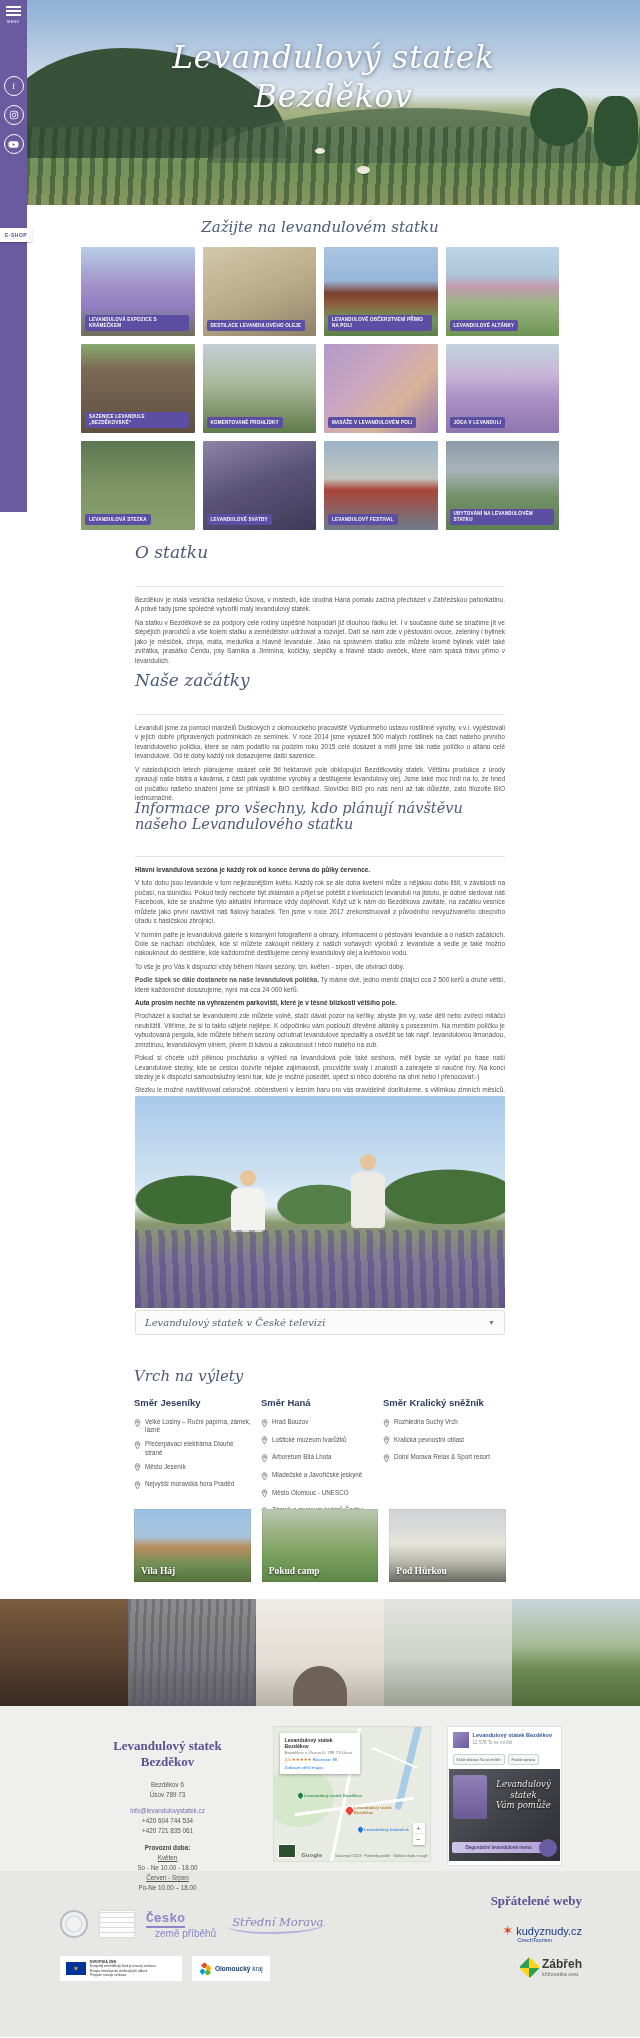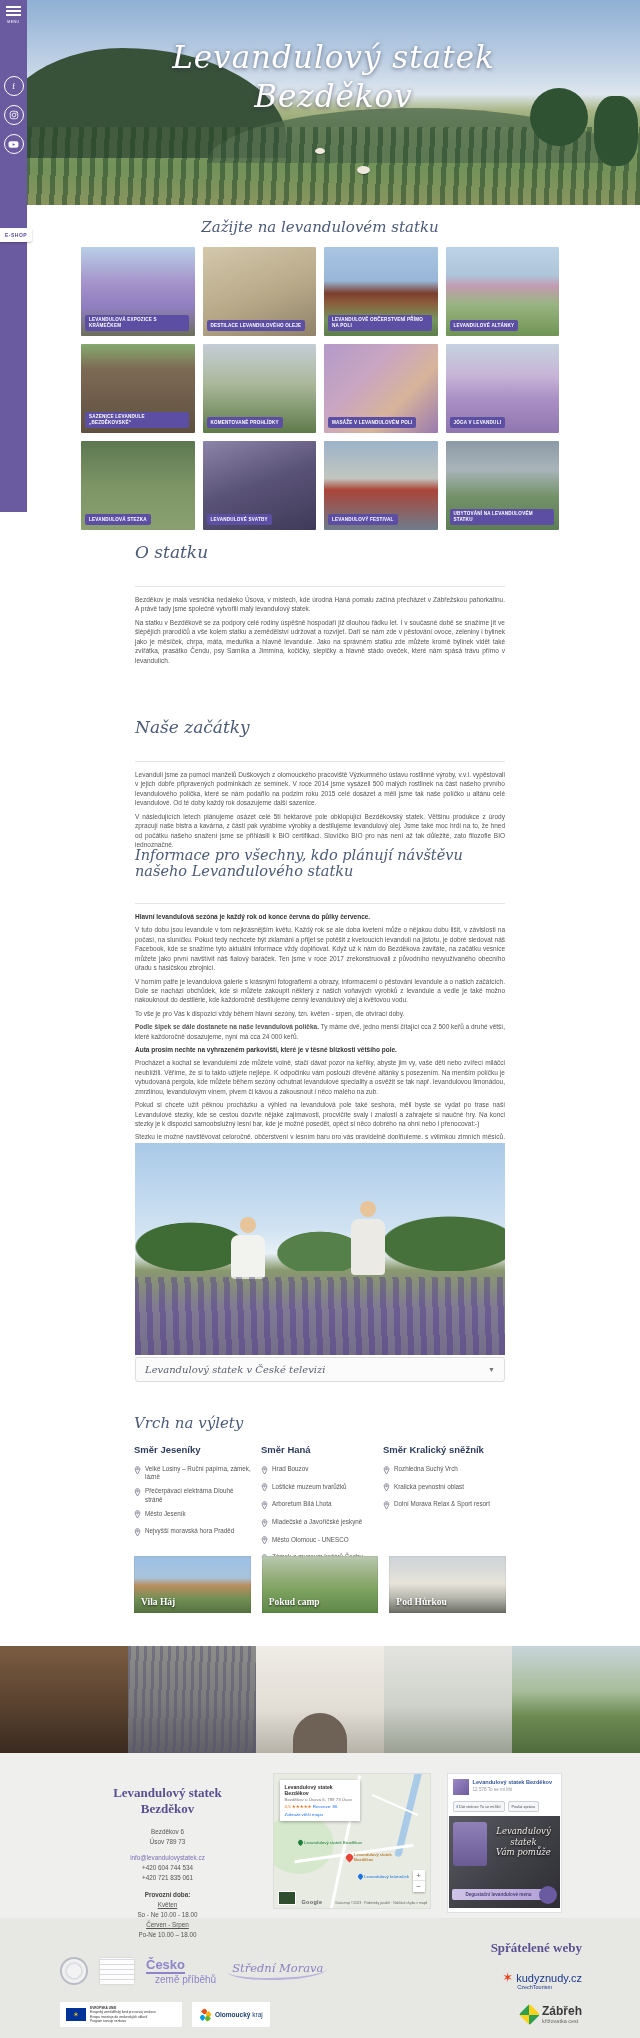--- a/index.html
+++ b/index.html
@@ -47,21 +47,21 @@
   .t8{background:linear-gradient(180deg,#5d7752 0%,#7c9464 48%,#8aa070 100%);}
   .t9{background:linear-gradient(160deg,#8c85a8 0%,#5a5378 48%,#3f3a58 100%);}
   .t10{background:linear-gradient(180deg,#9cb3c9 0%,#c2c6c0 42%,#aa4538 55%,#6e7d8c 100%);}
   .t11{background:linear-gradient(180deg,#8c9aa6 0%,#a9b4ba 32%,#74926a 62%,#5d7d55 100%);}
 
   
   .col { width:370px; margin:0 auto; }
   .tsec h2 { font-size:17px; padding-bottom:24px; border-bottom:1px solid #e4e4e4; margin-bottom:8px; }
   .tsec { overflow:hidden; }
   .about { height:140px; padding-top:12px; }
-  .beginnings { height:130px;margin-top:47px; }
+  .beginnings { height:130px; }
   .visitinfo { height:292px; }
   .visitinfo h2 { font-size:14.5px; }
   .tsec p { font-size:6.5px; line-height:1.45; color:#555; text-align:justify; margin:4px 0; }
   .tsec p.b { font-weight:bold; color:#333; }
   .btn { display:inline-block; margin-top:6px; background:#4f46a0; color:#fff; font-size:6px; font-weight:bold; letter-spacing:.4px; padding:5px 9px; border:none; border-radius:1px; cursor:pointer; }
 
   
   .couple { width:370px; height:212px; margin:4px auto 0; position:relative; overflow:hidden;
     background:linear-gradient(180deg,#a9c9e8 0%,#cfe2f2 40%,#e8f0f6 52%,#8a9a6e 60%,#7d6fa0 78%,#6d5f92 100%); }
   .couple .trees { position:absolute; top:68px; left:0; width:100%; height:60px;
@@ -86,21 +86,21 @@
   .trips { height:156px; padding-top:14px; }
   .trips h2 { font-size:15px; margin-bottom:12px; }
   .tripcols { display:grid; grid-template-columns:127px 122px 121px; }
   .tripcols h3 { font-size:9.5px; color:#2f3d5c; margin-bottom:10px; }
   .trip-item { display:flex; gap:4px; margin-bottom:6px; padding-right:10px; font-size:6.3px; color:#555; line-height:1.3; }
   .trip-item svg { flex:0 0 auto; margin-top:.5px; }
 
   
   .cards { height:90px; }
   .cardrow { width:372px; margin:0 auto; display:flex; gap:11px; }
-  .card { position:relative; width:117px; height:57px; overflow:hidden; cursor:pointer; box-shadow:0 0 0 1px rgba(0,0,0,.05) inset; }
+  .card { position:relative; width:117px; height:73px; overflow:hidden; cursor:pointer; box-shadow:0 0 0 1px rgba(0,0,0,.05) inset; }
   .card .ct { position:absolute; left:7px; bottom:6px; color:#fff; font-family:"Liberation Serif", serif; font-weight:bold; font-size:9.5px; text-shadow:0 1px 2px rgba(0,0,0,.7); }
   .c0{background:linear-gradient(180deg,#9cc0e4 0%,#a8c4dc 38%,#b98d5e 52%,#6f8f54 76%,#56713f 100%);}
   .c1{background:linear-gradient(180deg,#b9c9b2 0%,#9cb284 30%,#7da25f 60%,#5e8748 100%);}
   .c2{background:linear-gradient(180deg,#cdd3d8 0%,#e6e3da 48%,#b9b9b0 72%,#6a6d63 100%);}
 
   
   .strip { height:107px; display:flex; }
   .strip div { flex:1; }
   .s0{background:linear-gradient(180deg,#7a5c40 0%,#5a4230 55%,#3a2a20 100%);}
   .s1{background:linear-gradient(180deg,#8d8d8b 0%,#7b7a7c 55%,#5f5f66 100%);}
@@ -159,21 +159,21 @@
   .partners { height:166px; background:#e7e7e4; padding:22px 58px 0 60px; }
   .prow { display:flex; justify-content:space-between; }
   .partners h3 { font-family:"Liberation Serif", serif; font-size:13px; color:#5a5191; }
   .p-left { width:330px; }
   .p-right { width:130px; text-align:right; }
   .logorow { display:flex; align-items:center; gap:12px; margin-top:16px; }
   .emblem { width:28px; height:28px; border-radius:50%; border:2px solid #b9bcc4; background:radial-gradient(circle,#f2f2f2 40%, #d8dade 42%, #f2f2f2 60%); }
   .certbox { width:34px; height:26px; background:#fdfdfd; box-shadow:0 0 2px rgba(0,0,0,.15);
      background-image:linear-gradient(#d9d9e2 1px, transparent 1px); background-size:100% 5px; background-position:0 6px; }
   .cesko { color:#8d85c8; line-height:1; }
-  .cesko .l1 { font-size:13px; font-weight:bold; border-bottom:2px solid #8d85c8; display:inline-block; padding-bottom:1px; }
+  .cesko .l1 { font-size:13px; font-weight:bold; border-bottom:2px solid #8d85c8; display:inline-block; padding-bottom:1px;font-family:Liberation Mono, monospace; }
   .cesko .l2 { font-size:10px; margin-top:1px; margin-left:9px; }
   .smorava { font-family:"DejaVu Serif", serif; font-style:italic; color:#8a82c0; font-size:11.5px; border-bottom:2px solid #b9b2dd; border-radius:0 0 60% 40%; padding:0 4px 3px; }
   .eurow { display:flex; gap:10px; margin-top:17px; }
   .eubox { display:flex; gap:4px; align-items:center; background:#fff; padding:4px 6px; width:122px; }
   .euflag { position:relative; width:20px; height:13px; background:#003399; flex:0 0 auto; }
   .euflag:after { content:"✶"; position:absolute; left:50%; top:50%; transform:translate(-50%,-52%); color:#ffcc00; font-size:7px; }
   .eutxt { font-size:3.2px; color:#333; line-height:1.35; }
   .eutxt .b { font-weight:bold; }
   .olbox { display:flex; gap:4px; align-items:center; background:#fff; padding:4px 7px; }
   .flower { position:relative; width:12px; height:12px; flex:0 0 auto; }

